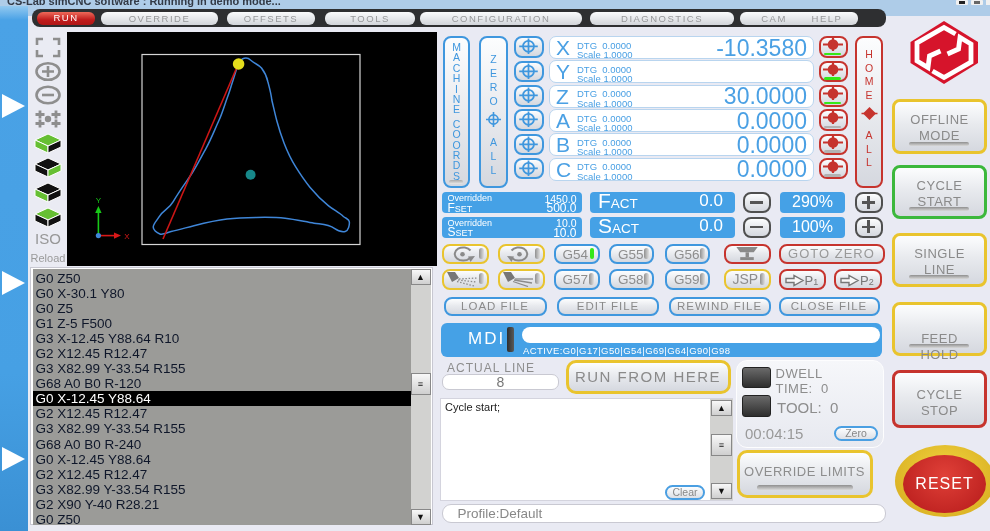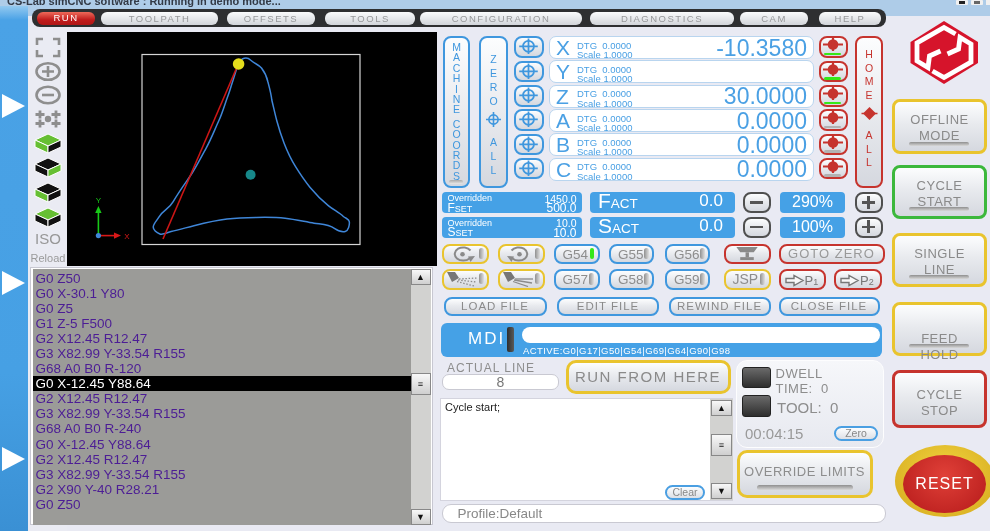--- a/index.html
+++ b/index.html
@@ -6,21 +6,21 @@
 .ab{position:absolute}
 .btn{position:absolute;border-radius:8px;background:linear-gradient(#fcfdfe 0%,#e8eaee 45%,#d5d8df 100%)}
 .bb{border:2.5px solid #3f97de}
 .yb{border:2.5px solid #e9c42e}
 .rb{border:2.5px solid #c6342e}
 .db{border:2.5px solid #4f4f4f}
 .blue{position:absolute;background:#45a1e6;color:#fff;border-radius:4px}
 .pill{position:absolute;width:5px;border-radius:3px;background:linear-gradient(90deg,#909090,#e0e0e0)}
 .gtxt{color:#8d8d8d}
 .tab{position:absolute;top:3.5px;height:12.5px;border-radius:6px;background:linear-gradient(#fafbfc,#d2d5da);color:#97989a;font-size:9.5px;letter-spacing:1.5px;text-align:center;line-height:13px}
-.gl{height:15.06px;font-size:13.5px;line-height:15px;color:#4c1d95;padding-left:3px;white-space:pre}
+.gl{height:15.06px;font-size:13.5px;line-height:15px;color:#0f172a;padding-left:3px;white-space:pre}
 .vlb{position:absolute;border-radius:8px;background:linear-gradient(#fcfdfe,#d5d8df);text-align:center}
 .vlb div{line-height:10.4px;font-size:10.5px}
 .zall div{line-height:14px}
 .hall div{line-height:13.5px}
 .arow{position:absolute;left:549px;width:265px;height:23.2px;background:#fff;border:1px solid #b9d5ef;border-radius:7px;color:#4aa0e4}
 .sbtn{position:absolute;width:20px;height:16px;background:linear-gradient(#f8f8f8,#cfcfcf);border:1px solid #888;text-align:center;font-size:9px;line-height:15px;color:#111}
 .frow{top:296.5px;height:19.5px;border-radius:8px;text-align:center;font-size:11.5px;letter-spacing:1px;color:#8a8a8a;line-height:14px}
 .g5{position:absolute;border-radius:8px;background:linear-gradient(#fcfdfe,#d5d8df);font-size:13.5px;color:#8d8d8d;line-height:17px;padding-left:7px}
 .rcb{position:absolute;left:892px;width:95px;border-radius:8px;background:linear-gradient(#fcfdfe 0%,#e8eaee 45%,#d5d8df 100%);text-align:center;font-size:13px;color:#8a8a8a;letter-spacing:0.5px;line-height:16px}
 .rcb .bar{position:absolute;left:14px;bottom:5px;width:60px;height:4.5px;border-radius:3px;background:linear-gradient(#8f8f8f,#d8d8d8)}
@@ -37,27 +37,27 @@
  <div class="ab" style="left:985.5px;top:0;width:5px;height:5px;background:#f0f0f0"></div>
 </div>
 
 <div class="ab" style="left:0;top:6px;width:28px;height:525px;background:linear-gradient(#93c9f0 0px,#4aa2e6 14px,#46a0e4 70%,#3a90d4 100%)"></div>
 <div class="ab" style="left:2px;top:94px;width:0;height:0;border-left:23px solid #fff;border-top:12px solid transparent;border-bottom:12px solid transparent"></div>
 <div class="ab" style="left:2px;top:271px;width:0;height:0;border-left:23px solid #fff;border-top:12px solid transparent;border-bottom:12px solid transparent"></div>
 <div class="ab" style="left:2px;top:447px;width:0;height:0;border-left:23px solid #fff;border-top:12px solid transparent;border-bottom:12px solid transparent"></div>
 
 <div class="ab" style="left:32px;top:8.5px;width:854px;height:18.5px;background:#2e2f31;border-radius:8px">
  <div class="ab" style="left:5px;top:3.5px;width:58px;height:12.5px;border-radius:6px;background:linear-gradient(#ef6a5a,#c01c1c 60%,#b01616);color:#fff;font-size:9.5px;letter-spacing:1.5px;text-align:center;line-height:12.5px">RUN</div>
- <div class="tab" style="left:69px;width:117px">TOOLPATH</div>
+ <div class="tab" style="left:69px;width:117px">OVERRIDE</div>
  <div class="tab" style="left:195px;width:88px">OFFSETS</div>
  <div class="tab" style="left:293px;width:90px">TOOLS</div>
  <div class="tab" style="left:388px;width:162px">CONFIGURATION</div>
  <div class="tab" style="left:558px;width:144px">DIAGNOSTICS</div>
  <div class="tab" style="left:707.7px;width:68.7px">CAM</div>
- <div class="tab" style="left:787px;width:62px">HELP</div>
+ <div class="tab" style="left:764px;width:62px">HELP</div>
 </div>
 
 <div class="ab" style="left:28px;top:27px;width:39px;height:504px;background:#eaebf3"></div>
 <svg class="ab" style="left:30px;top:32px" width="36" height="234" viewBox="0 0 36 234">
  <g stroke="#8e8e8e" stroke-width="2.6" fill="none">
   <path d="M7 13 L7 7 L13 7 M23 7 L29 7 L29 13 M29 18 L29 24 L23 24 M13 24 L7 24 L7 18"></path>
   <ellipse cx="18" cy="39.5" rx="11.5" ry="8.3"></ellipse>
   <path d="M12 39.5 H24 M18 34 V45"></path>
   <ellipse cx="18" cy="63" rx="11.5" ry="8.3"></ellipse>
   <path d="M12 63 H24"></path>
@@ -101,20 +101,21 @@
   <circle cx="31.4" cy="203.6" r="2.6" fill="#3f86d8"></circle>
  </g>
 </svg>
 
 <div class="ab" id="glist" style="left:30px;top:266.5px;width:403px;height:258.5px;background:#fff;border:1px solid #c8c8d2;padding:1.5px">
  <div style="position:relative;width:378px;height:255.5px;background:#9b9b98;overflow:hidden;padding-top:2px">
   <div class="gl">G0 Z50</div>
   <div class="gl">G0 X-30.1 Y80</div>
   <div class="gl">G0 Z5</div>
   <div class="gl">G1 Z-5 F500</div>
+  <div class="gl">G3 X-12.45 Y88.64 R10</div>
   <div class="gl">G2 X12.45 R12.47</div>
   <div class="gl">G3 X82.99 Y-33.54 R155</div>
   <div class="gl">G68 A0 B0 R-120</div>
   <div class="gl" style="background:#000;color:#fff">G0 X-12.45 Y88.64</div>
   <div class="gl">G2 X12.45 R12.47</div>
   <div class="gl">G3 X82.99 Y-33.54 R155</div>
   <div class="gl">G68 A0 B0 R-240</div>
   <div class="gl">G0 X-12.45 Y88.64</div>
   <div class="gl">G2 X12.45 R12.47</div>
   <div class="gl">G3 X82.99 Y-33.54 R155</div>

